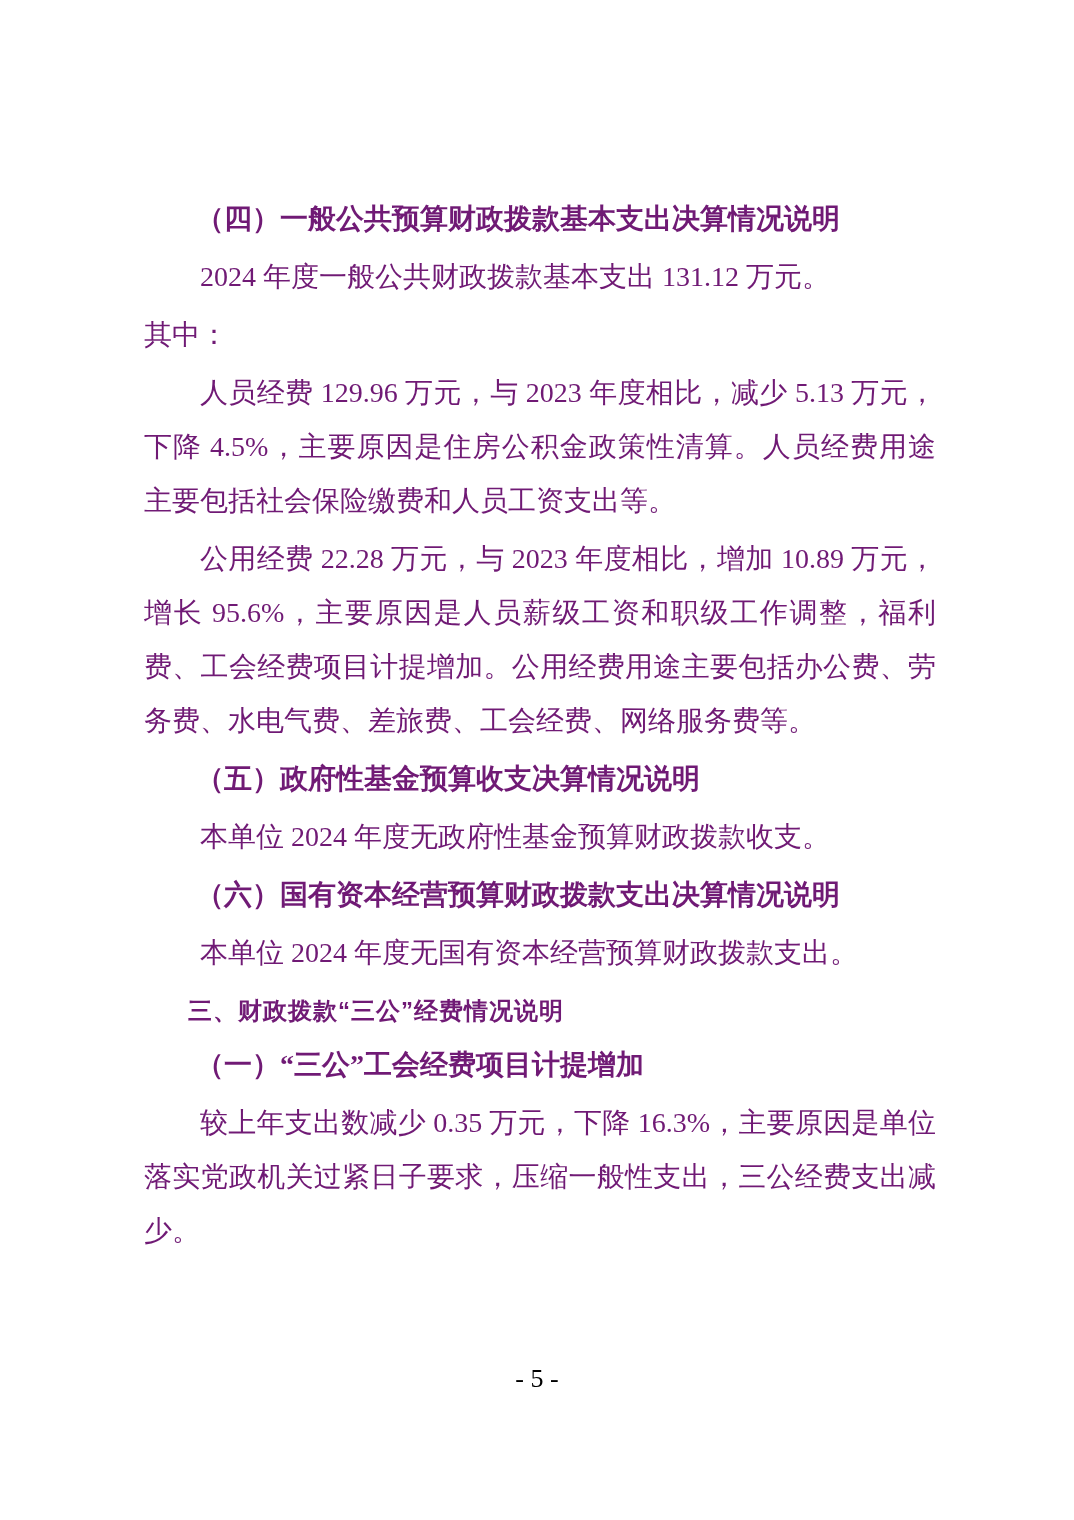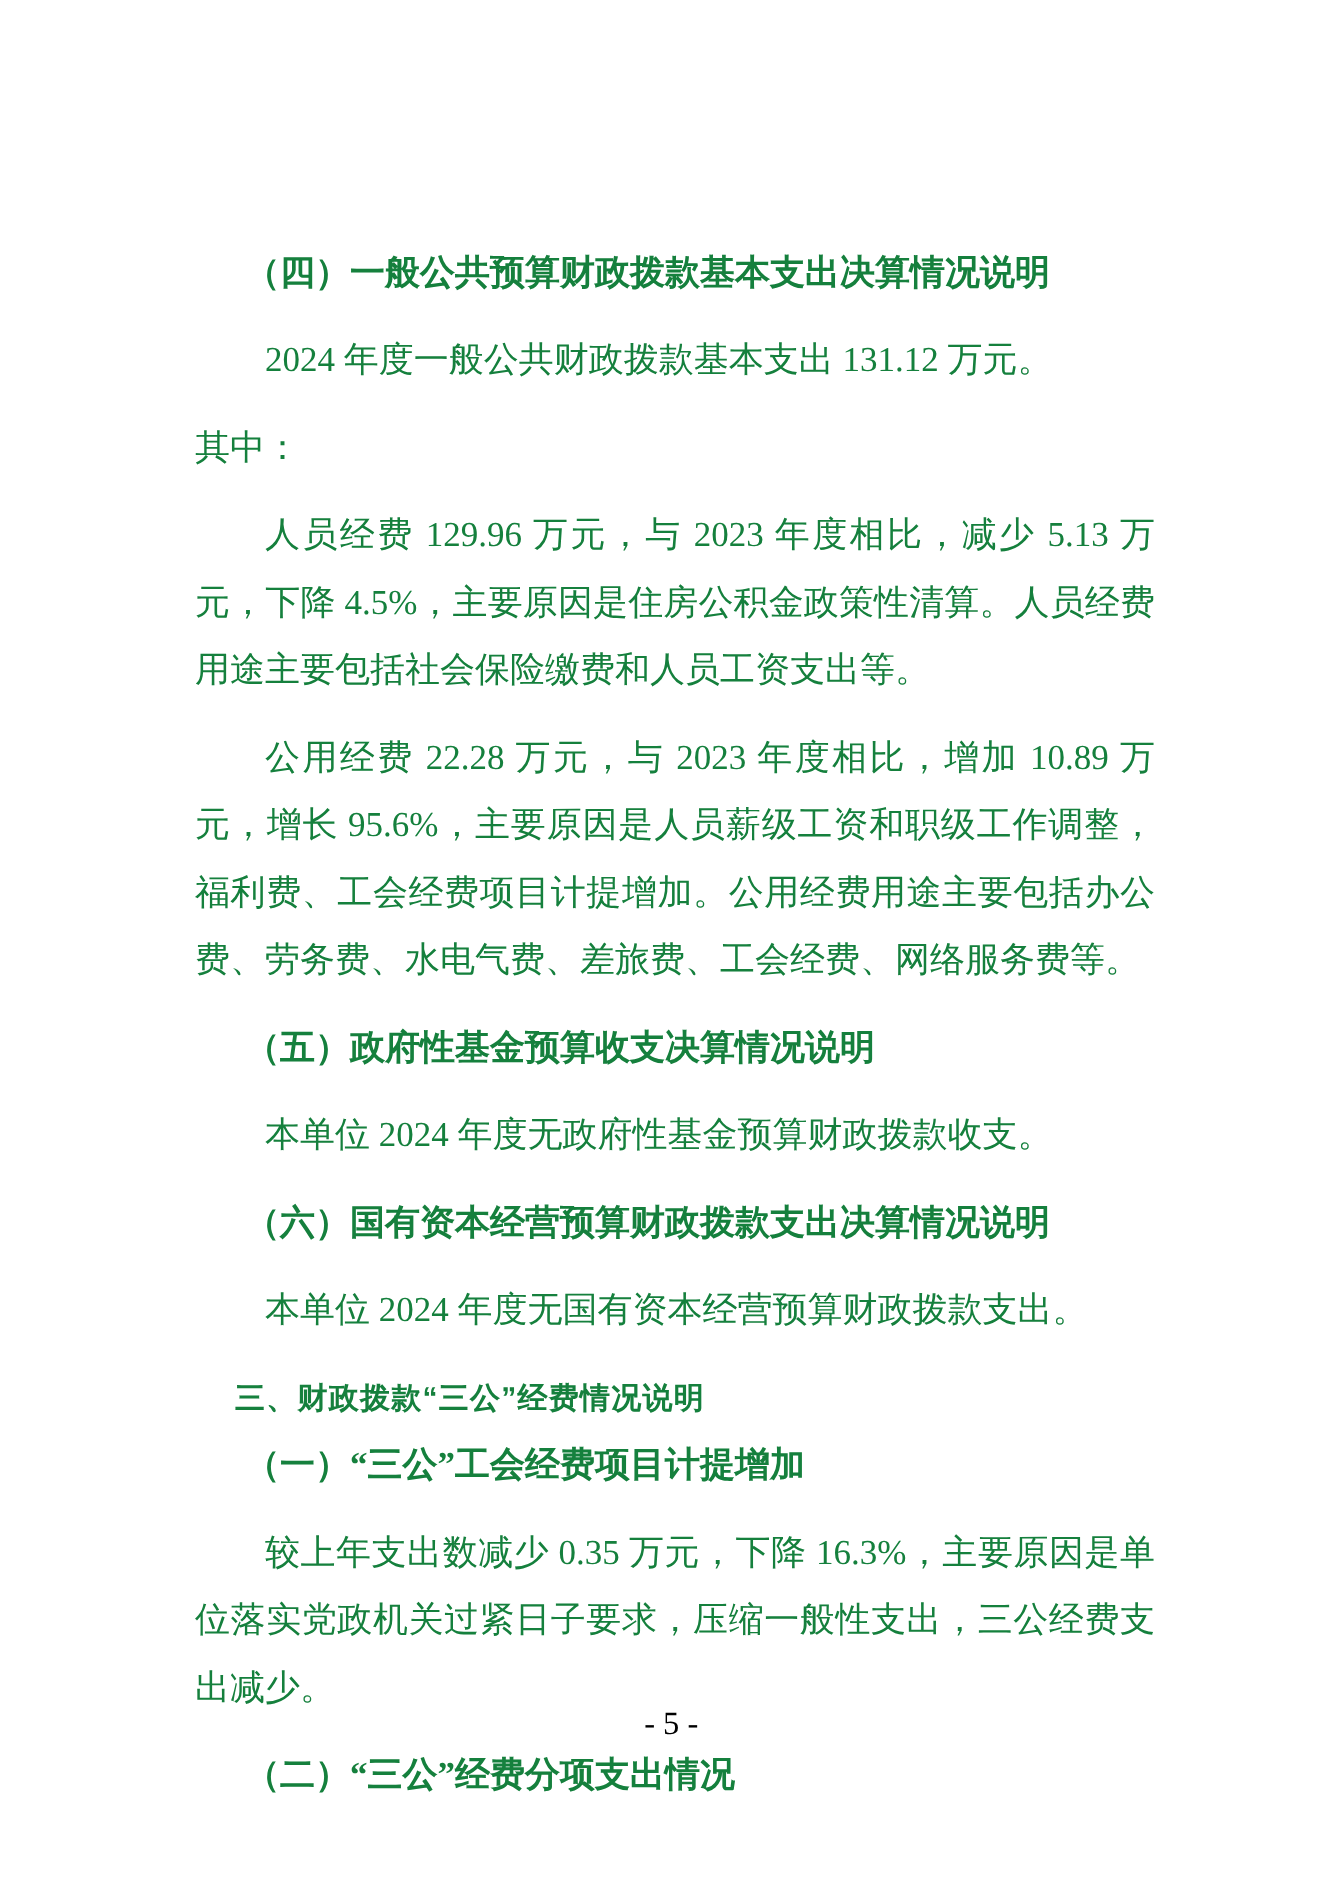--- a/index.html
+++ b/index.html
@@ -16,24 +16,24 @@
     overflow: hidden;
   }
   .content {
     position: absolute;
     left: 140px;
     top: 192px;
     width: 800px;
     font-family: "Liberation Serif", "DejaVu Serif", serif;
     font-size: 28px;
     line-height: 54px;
-    color: #15803d;
+    color: #701a75;
   }
   .para {
-    margin: 16px;
+    margin: 4px;
     text-indent: 2em;
     text-align: justify;
     text-justify: inter-character;
     line-break: strict;
     overflow-wrap: break-word;
   }
   .para.noindent {
     text-indent: 0;
     text-align: left;
   }
@@ -79,18 +79,17 @@
     <p class="para noindent">其中：</p>
     <p class="para">人员经费 129.96 万元，与 2023 年度相比，减少 5.13 万元，下降 4.5%，主要原因是住房公积金政策性清算。人员经费用途主要包括社会保险缴费和人员工资支出等。</p>
     <p class="para">公用经费 22.28 万元，与 2023 年度相比，增加 10.89 万元，增长 95.6%，主要原因是人员薪级工资和职级工作调整，福利费、工会经费项目计提增加。公用经费用途主要包括办公费、劳务费、水电气费、差旅费、工会经费、网络服务费等。</p>
     <h3 class="h-kai">（五）政府性基金预算收支决算情况说明</h3>
     <p class="para">本单位 2024 年度无政府性基金预算财政拨款收支。</p>
     <h3 class="h-kai">（六）国有资本经营预算财政拨款支出决算情况说明</h3>
     <p class="para">本单位 2024 年度无国有资本经营预算财政拨款支出。</p>
     <h2 class="h-hei">三、财政拨款“三公”经费情况说明</h2>
     <h3 class="h-kai">（一）“三公”工会经费项目计提增加</h3>
     <p class="para">较上年支出数减少 0.35 万元，下降 16.3%，主要原因是单位落实党政机关过紧日子要求，压缩一般性支出，三公经费支出减少。</p>
-    <h3 class="h-kai">（二）“三公”经费分项支出情况</h3>
   </div>
 
   <div class="footer">- 5 -</div>
 
 </div>
 
 </body></html>

